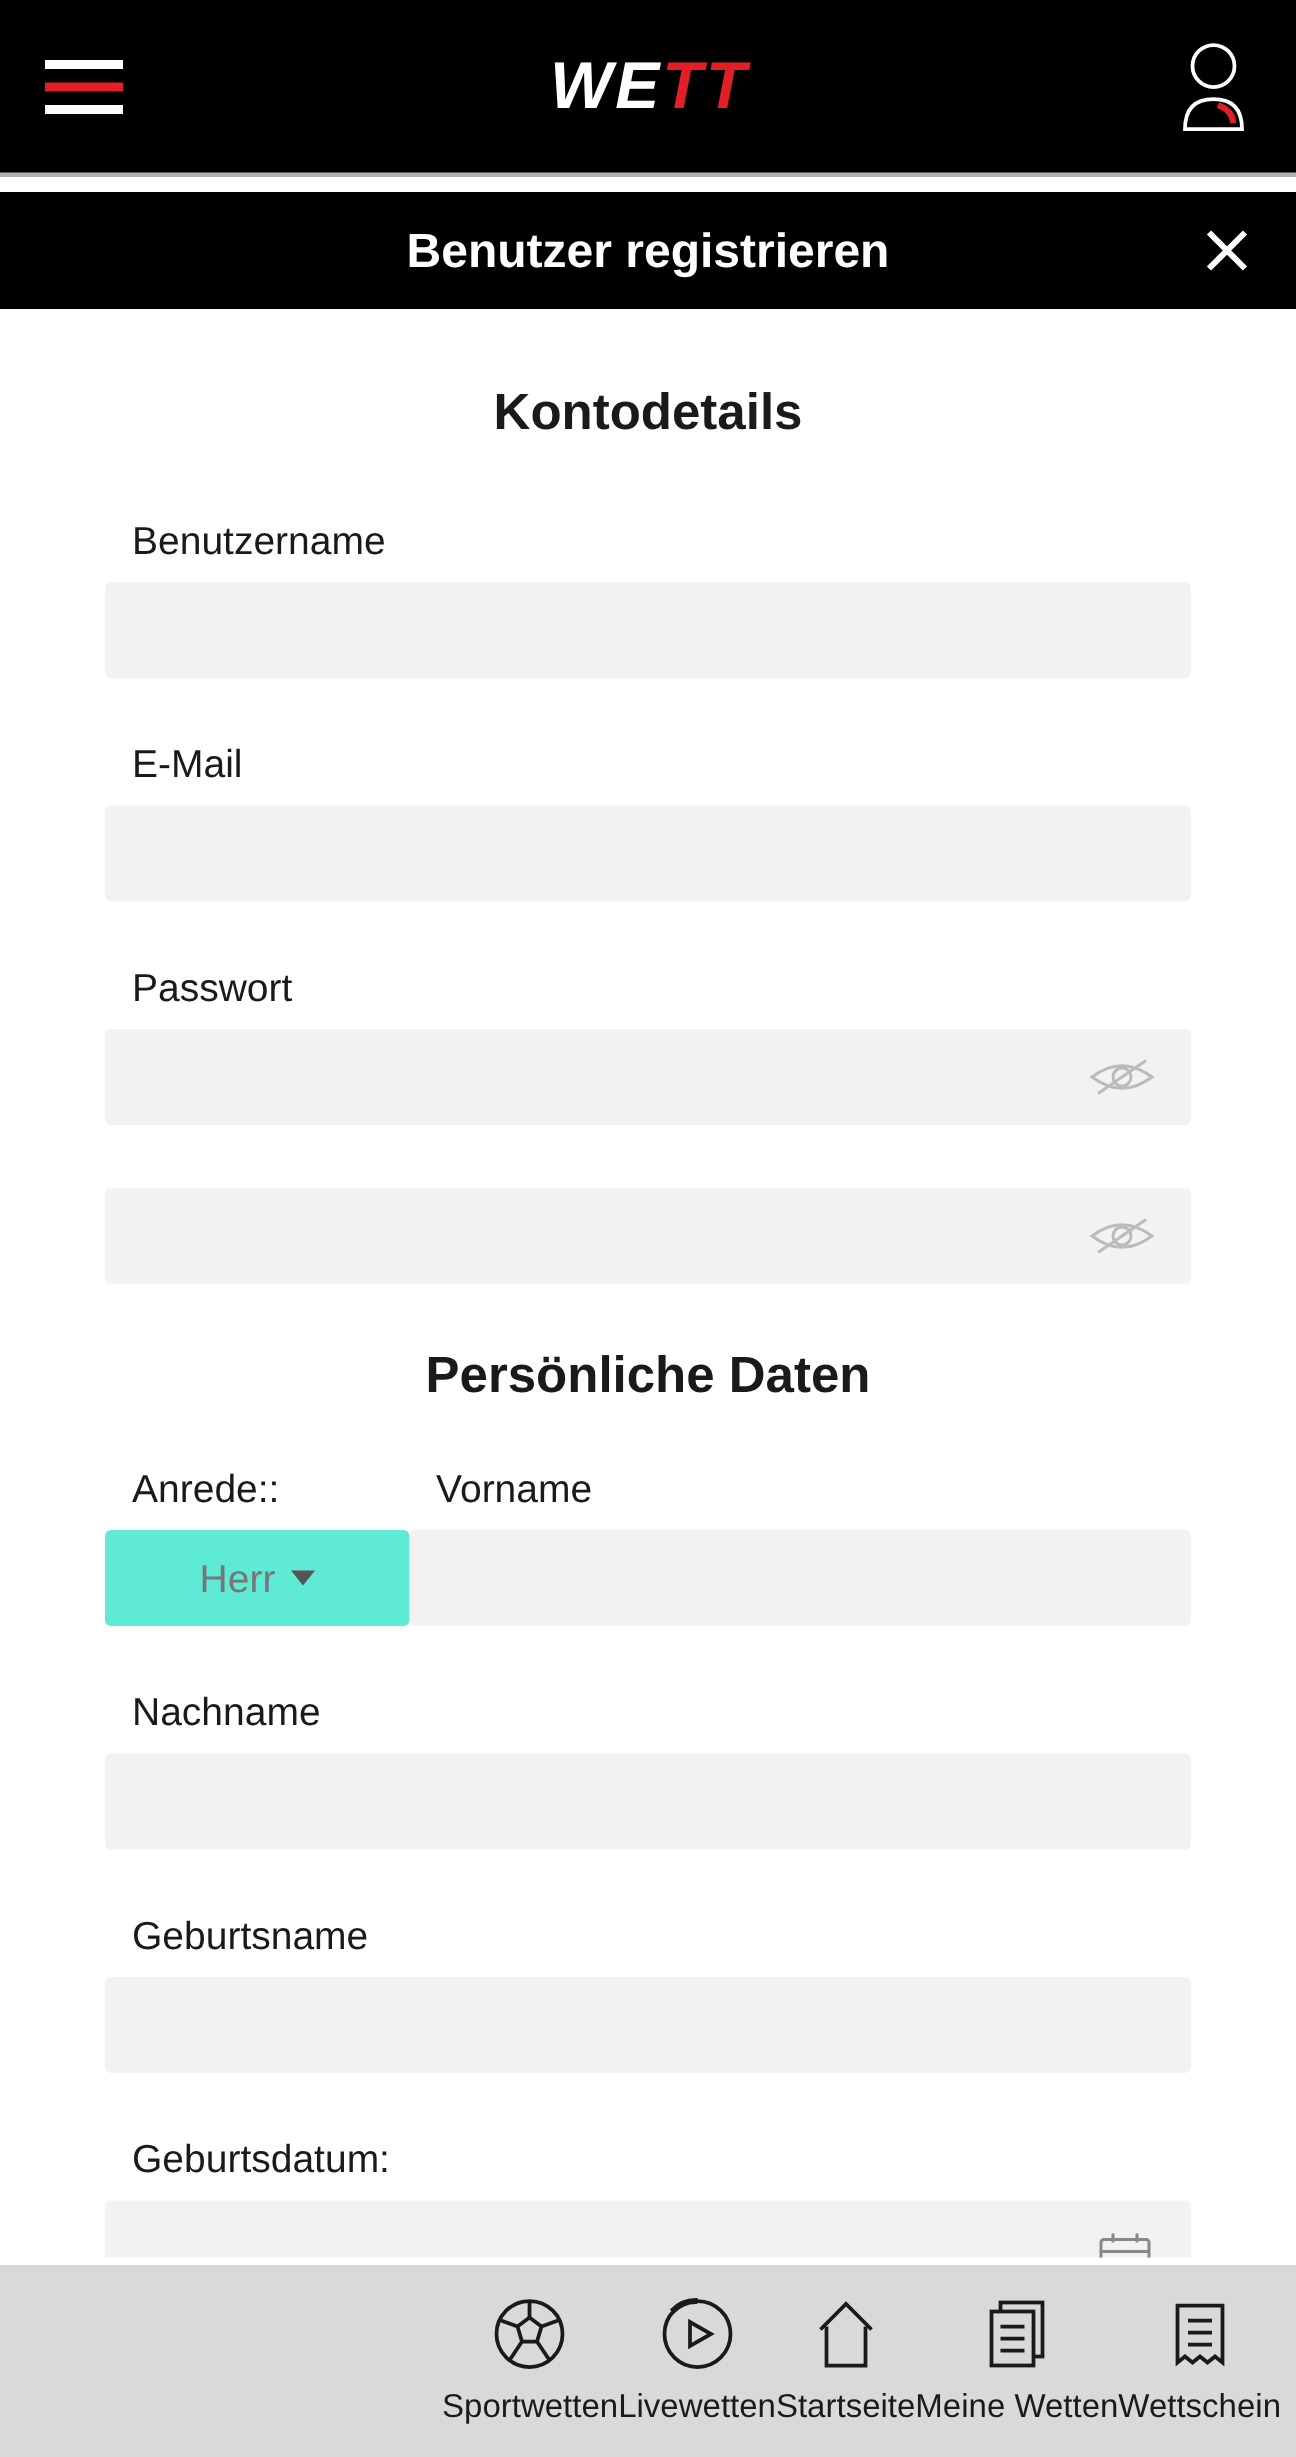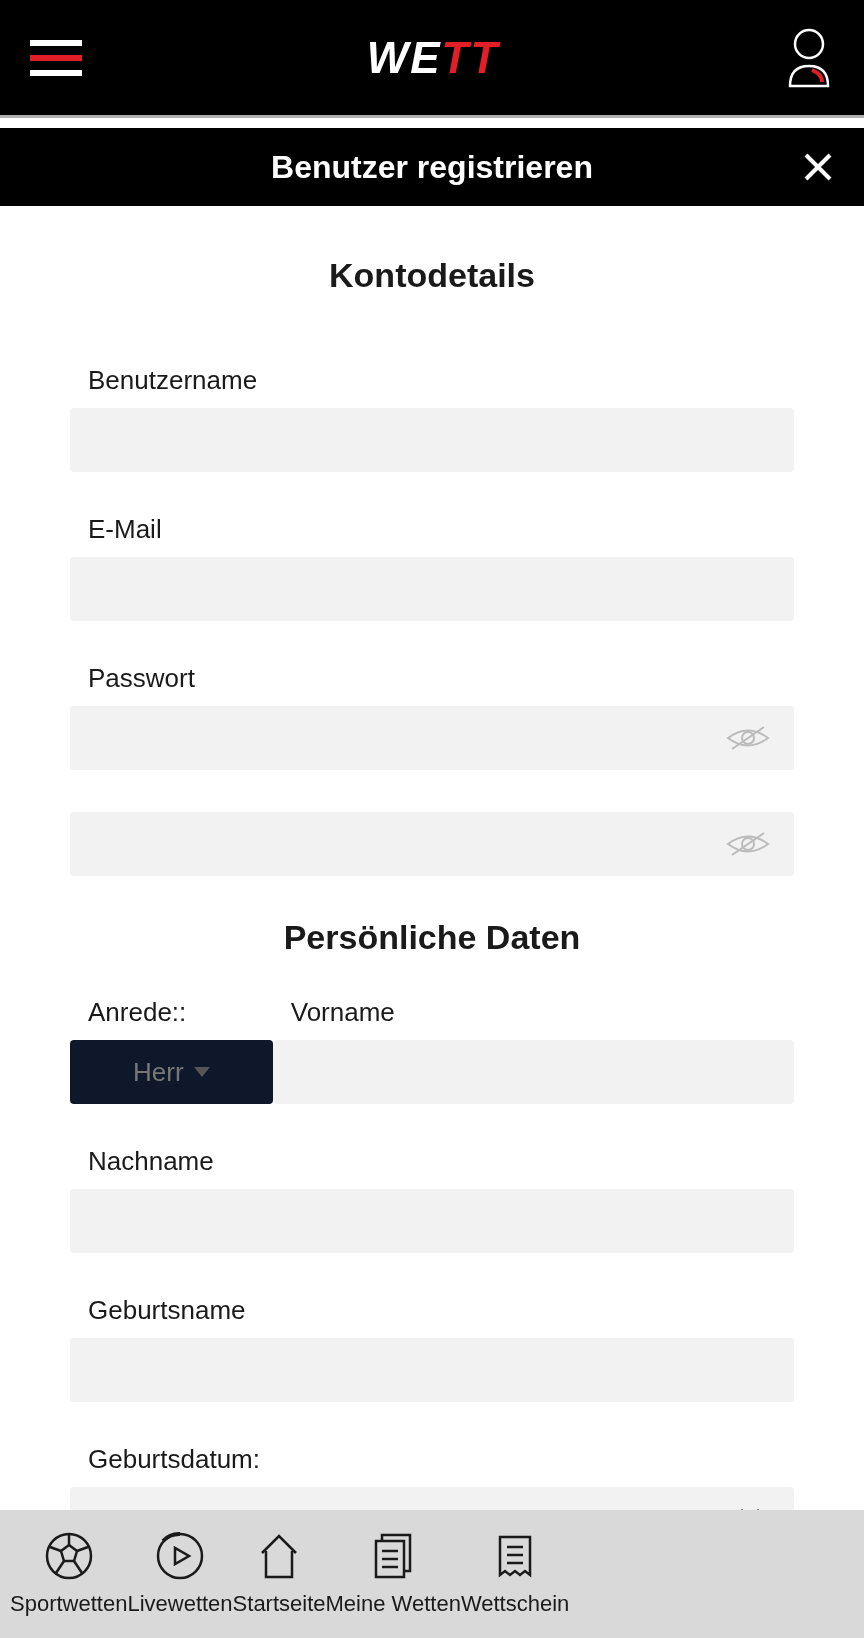--- a/index.html
+++ b/index.html
@@ -82,21 +82,21 @@
       cursor: pointer;
     }
     .form-container {
       padding: 50px 70px 0 70px;
     }
     .section-title {
       font-size: 34px;
       font-weight: 700;
       text-align: center;
       color: #1a1a1a;
-      margin-bottom: 70px;
+      margin-bottom: 50px;
     }
     .section-title-2 {
       font-size: 34px;
       font-weight: 700;
       text-align: center;
       color: #1a1a1a;
       margin-top: 18px;
       margin-bottom: 40px;
     }
     .form-group {
@@ -136,21 +136,21 @@
     }
     .col-1 {
       width: 28%;
     }
     .col-2 {
       width: 72%;
     }
     .select-box {
       width: 100%;
       height: 64px;
-      background: #0f172a;
+      background: #5eead4;
       border: none;
       display: flex;
       align-items: center;
       justify-content: center;
       gap: 10px;
       color: #777;
       font-size: 26px;
       border-radius: 4px;
       cursor: pointer;
     }
@@ -169,21 +169,21 @@
       height: 40px;
     }
     .bottom-nav {
       position: absolute;
       bottom: 0;
       left: 0;
       right: 0;
       height: 128px;
       background: #d9d9d9;
       display: flex;
-      justify-content: flex-start;
+      justify-content: flex-end;
       align-items: center;
       padding: 0 10px;
     }
     .nav-item {
       display: flex;
       flex-direction: column;
       align-items: center;
       gap: 10px;
       cursor: pointer;
     }

